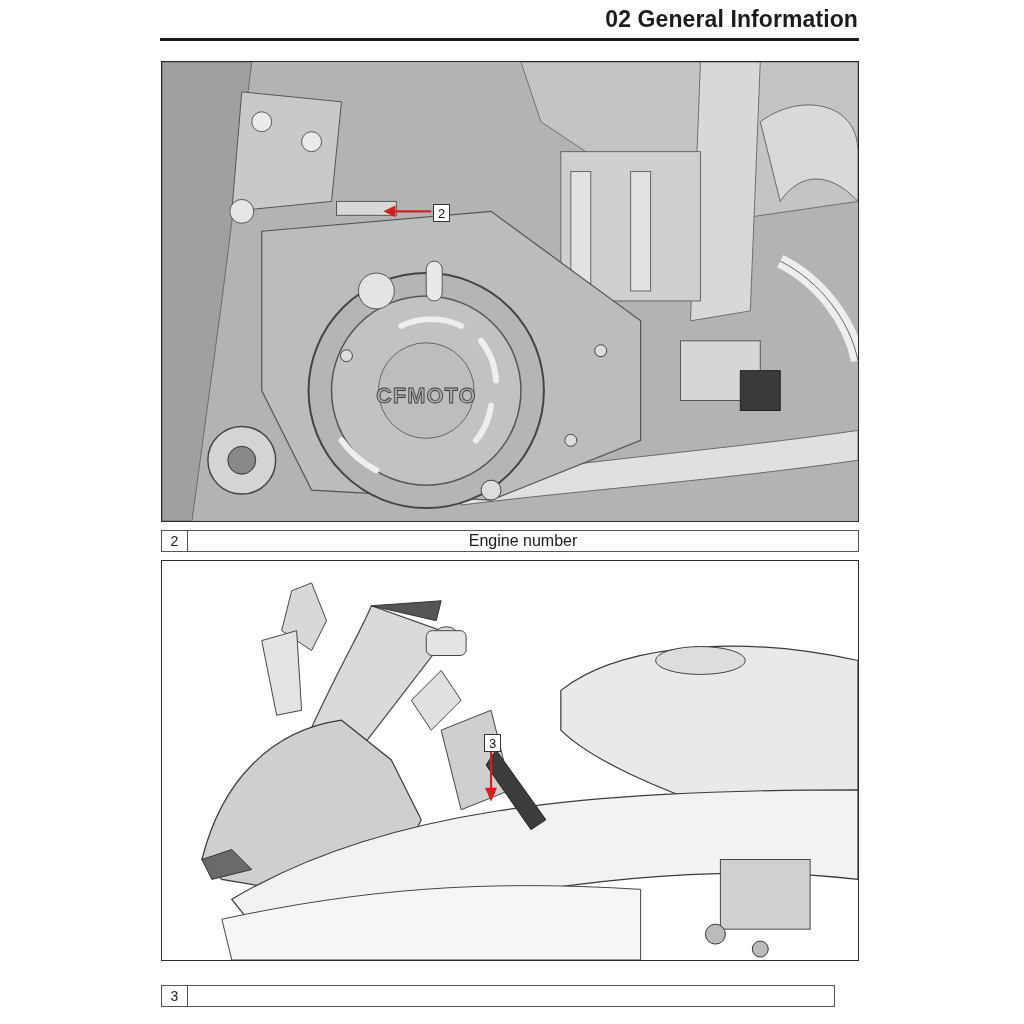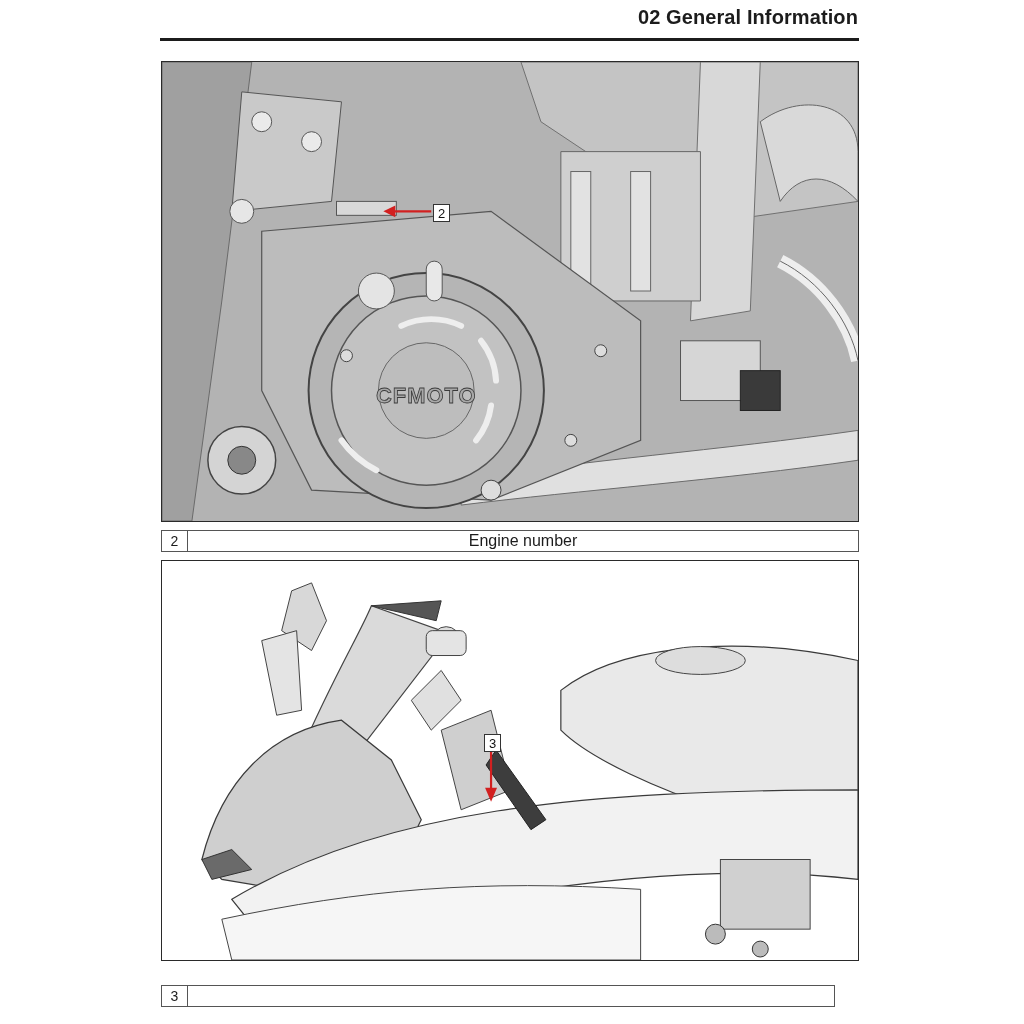--- a/index.html
+++ b/index.html
@@ -14,21 +14,21 @@
     }
     .page {
       position: relative;
       width: 1024px;
       height: 1024px;
     }
     .header-title {
       position: absolute;
       right: 166px;
       top: 6px;
-      font-size: 20px;
+      font-size: 23px;
       font-weight: bold;
       letter-spacing: 0.1px;
       color: #1c1c1c;
       white-space: nowrap;
     }
     .header-rule {
       position: absolute;
       left: 160px;
       top: 38px;
       width: 699px;

